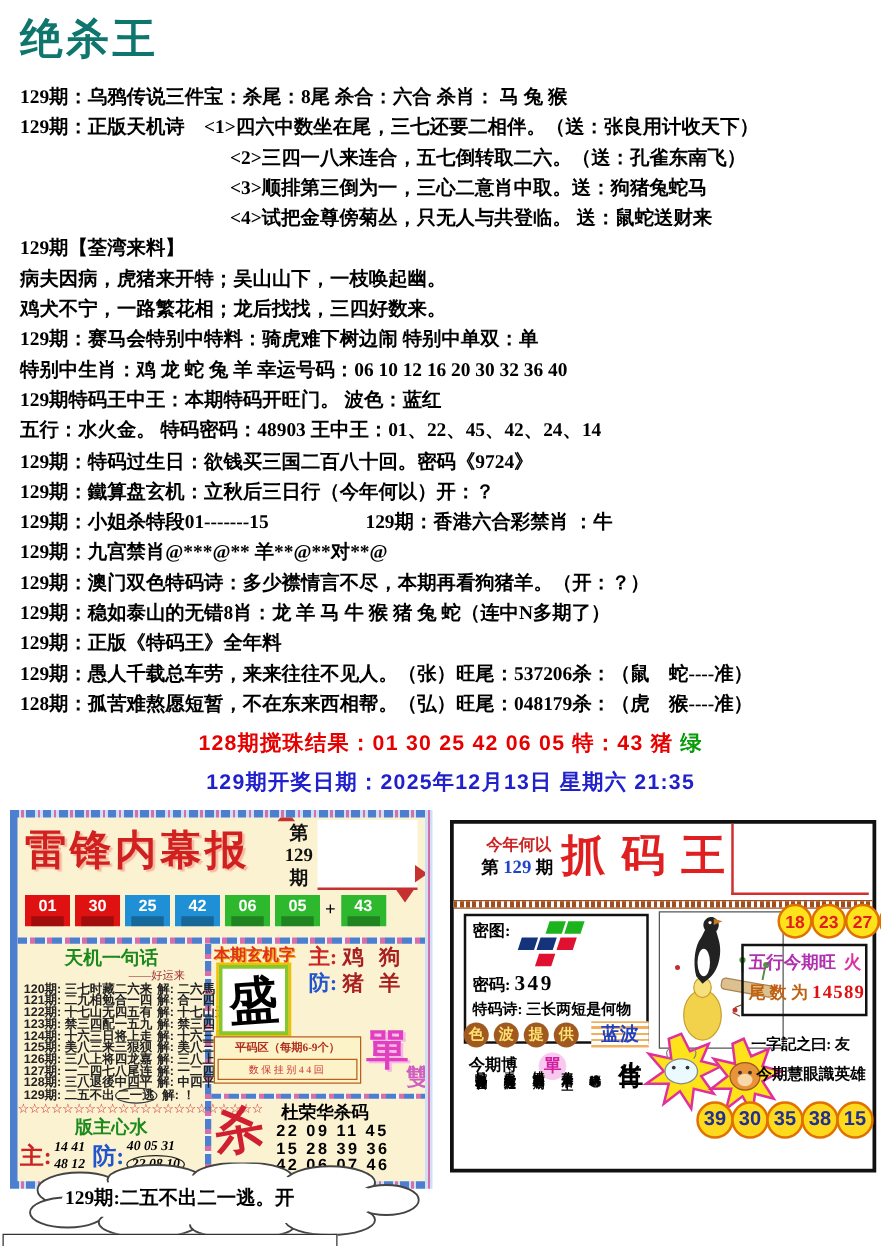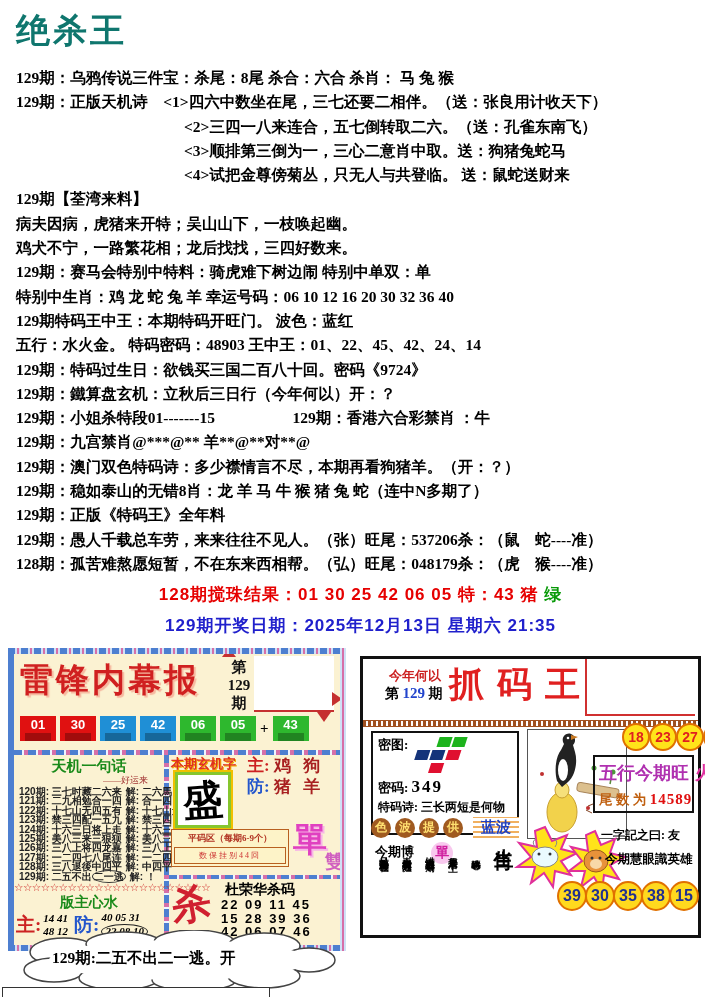--- a/index.html
+++ b/index.html
@@ -97,21 +97,21 @@
   .mi-row2{font-size:13px;font-weight:bold;margin-top:1px;}
   .mi-row2 .v{font-size:17px;letter-spacing:2px;}
   .mi-row3{font-size:12px;font-weight:bold;margin-top:2px;white-space:nowrap;}
   .zm-bird{position:absolute;left:164px;top:70px;width:98px;height:108px;border:1px solid #555;background:#fff;}
   .zm-ctop{position:absolute;left:228px;top:64px;display:flex;padding-left:32px;}
   .c-top{width:24px;height:24px;border-radius:50%;background:#ffe31a;border:2px solid #e07000;
          color:#e02020;font-weight:bold;font-size:14px;display:flex;align-items:center;justify-content:center;
          margin-left:-1px;font-family:"Liberation Sans",sans-serif;}
   .zm-wx{position:absolute;left:230px;top:96px;width:101px;height:58px;border:2px solid #111;
          box-sizing:border-box;padding:4px 2px 0 4px;white-space:nowrap;}
-  .wx1{font-size:18px;font-weight:bold;color:#b030b0;}
+  .wx1{font-size:14px;font-weight:bold;color:#b030b0;}
   .wx1 .fire{color:#e030a0;margin-left:6px;}
   .wx2{font-size:13.5px;font-weight:bold;color:#c06010;margin-top:6px;}
   .wx2 .v{color:#e01010;font-size:15px;letter-spacing:1px;}
   .zm-sebo{position:absolute;left:8px;top:158px;display:flex;align-items:center;gap:4px;}
   .sebo-c{width:20px;height:20px;border-radius:50%;background:#a05a20;color:#ffe070;font-weight:bold;
           font-size:12px;display:flex;align-items:center;justify-content:center;}
   .sebo-v{color:#2040c0;font-weight:bold;font-size:15px;margin-left:6px;padding:1px 8px;
           background:repeating-linear-gradient(0deg,#f0b060 0 2px,#fff 2px 5px);}
   .zm-bo{position:absolute;left:12px;top:183px;font-size:13px;font-weight:bold;}
   .bo-circle{display:inline-flex;width:22px;height:22px;border-radius:50%;background:#f8c8ee;color:#d020a0;

